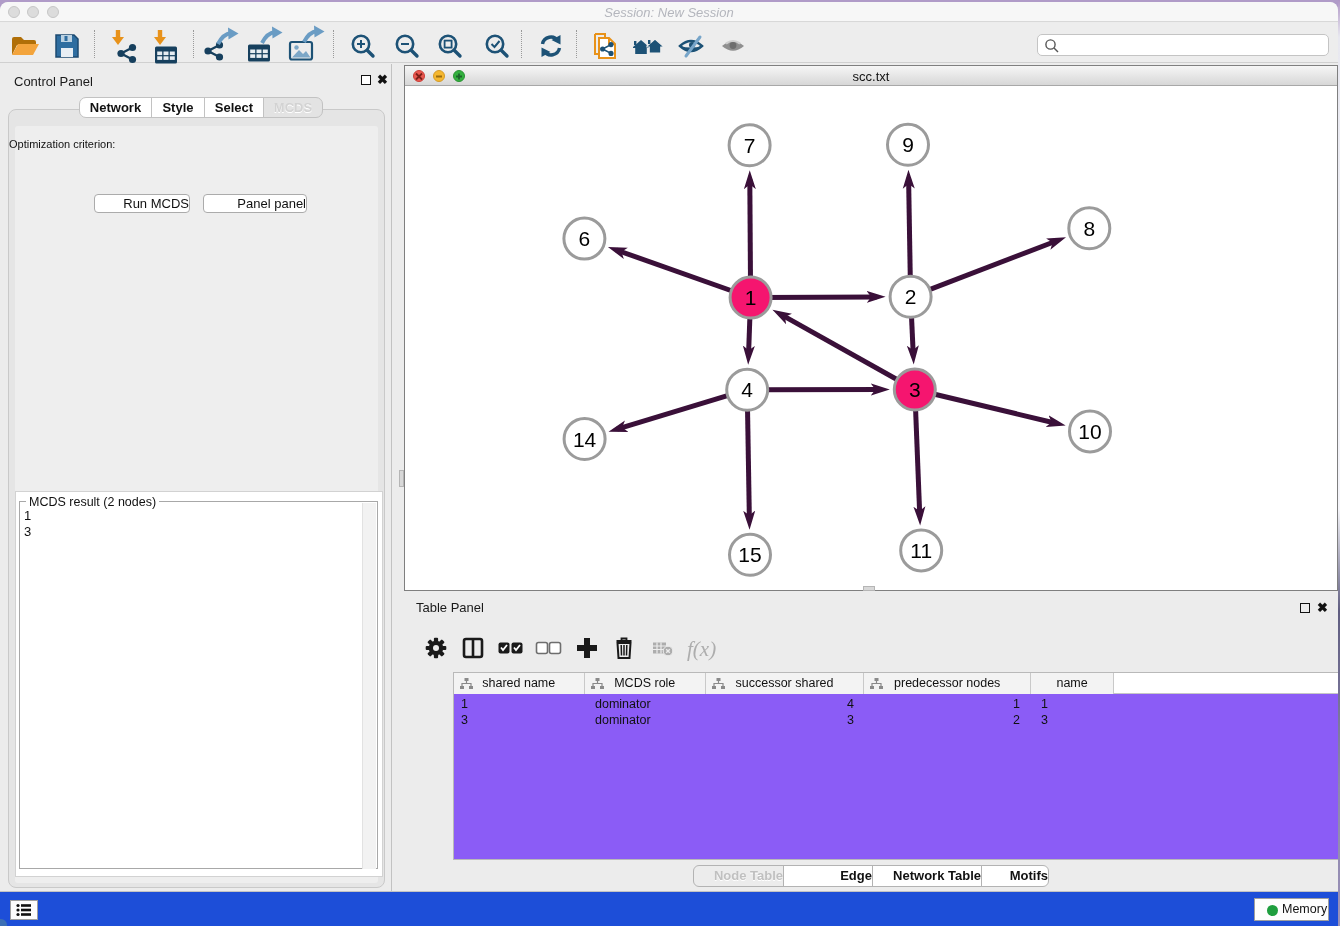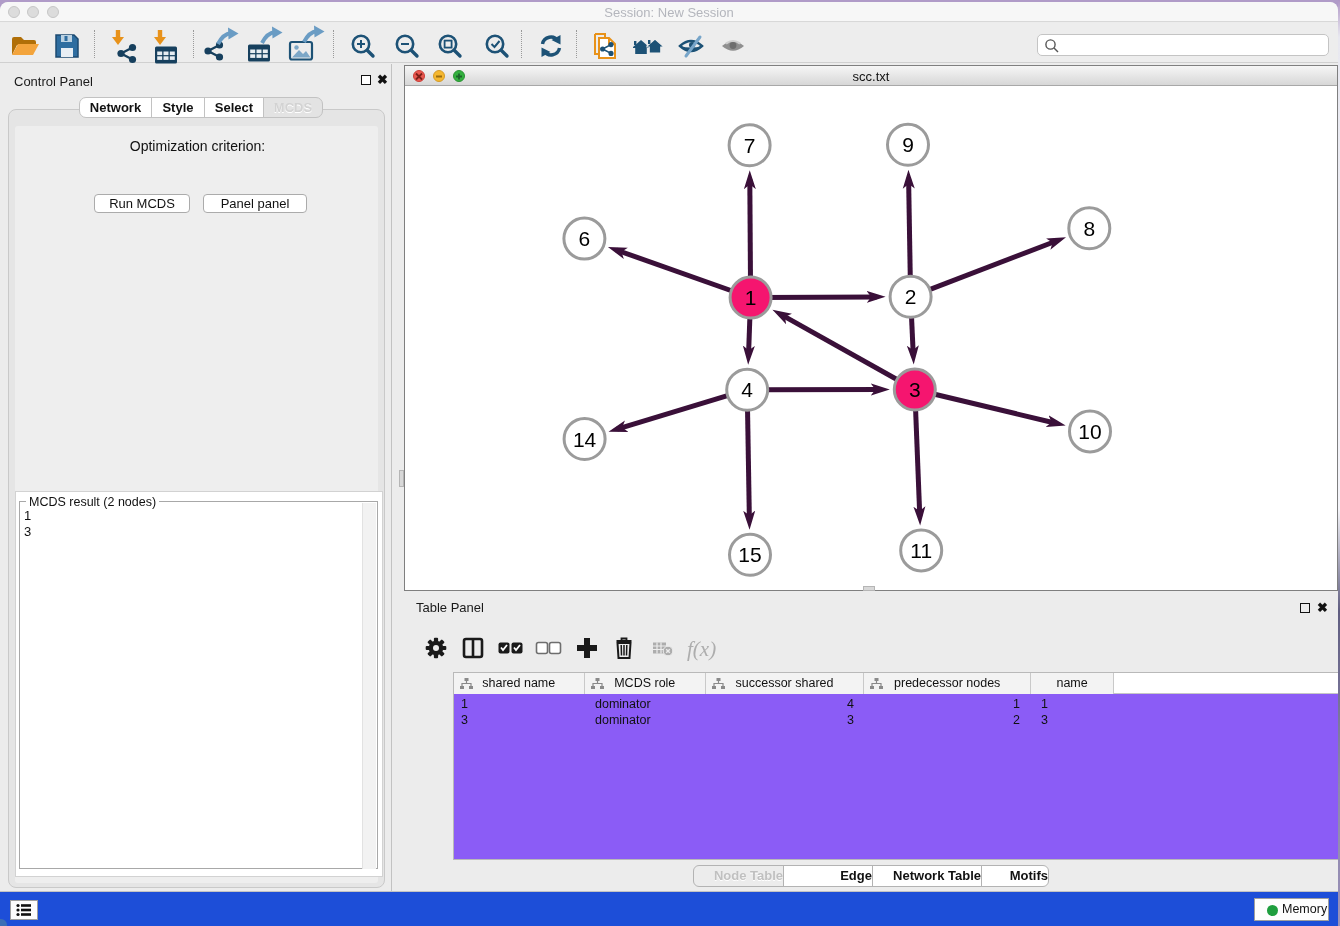--- a/index.html
+++ b/index.html
@@ -1,38 +1,38 @@
 <!DOCTYPE html>
 <html><head>
 <meta charset="utf-8">
 <style>
 * { margin:0; padding:0; box-sizing:border-box; }
 html,body { width:1340px; height:926px; overflow:hidden; }
 body { background:#b09bc8; font-family:"Liberation Sans", sans-serif; position:relative; }
 #win { position:absolute; left:0; top:2px; width:1338px; height:924px; background:#ececec; border-radius:8px 8px 0 0; overflow:hidden; }
 
-#titlebar { position:absolute; left:0; top:0; width:1338px; height:20px; background:#f7f7f7; border-bottom:1px solid #d8d8d8; border-radius:8px 8px 0 0; }
+#titlebar { position:absolute; left:0; top:0; width:1338px; height:20px; background:#f7f7f7; border-bottom:1px solid #d8d8d8; border-radius:8px 8px 0 0;font-style:italic; }
 .tl { position:absolute; top:4px; width:12px; height:12px; border-radius:50%; background:#dcdcdc; border:1px solid #c6c6c6; }
 #titletext { position:absolute; top:3px; left:0; width:1338px; text-align:center; font-size:13px; color:#b4b6bd; }
 
 #toolbar { position:absolute; left:0; top:21px; width:1338px; height:40px; background:#ededed; border-bottom:1px solid #d0d0d0; }
 .sep { position:absolute; top:7px; height:28px; width:0; border-left:1px dotted #9a9a9a; }
 #searchbox { position:absolute; left:1037px; top:11px; width:292px; height:22px; background:#fff; border:1px solid #c4c4c4; border-radius:5px; }
 
 #cpanel { position:absolute; left:0; top:62px; width:392px; height:827px; background:#ececec; border-right:1px solid #c2c2c2; }
 #cptitle { position:absolute; left:14px; top:10px; font-size:13px; color:#1a1a1a; }
 #cpmax { position:absolute; left:361px; top:11px; width:10px; height:10px; border:1.5px solid #111; background:#fff; }
 .bx { font-weight:700; color:#111; font-size:13px; position:absolute; }
 #tabs { position:absolute; left:79px; top:32.5px; height:21px; z-index:5; }
 .tab { position:absolute; top:0; height:21px; background:#fff; border:1px solid #c2c2c2; font-size:13px; font-weight:700; color:#111; text-align:center; line-height:19px; }
 #innerpanel { position:absolute; left:8px; top:45px; width:377px; height:779px; background:#e5e5e5; border:1px solid #c9c9c9; border-radius:8px; }
 #innerlight { position:absolute; left:6px; top:16px; width:363px; height:757px; background:#eeeeee; border-radius:3px; }
-#optlabel { position:absolute; left:0; top:28px; width:377px; text-align:center; font-size:14px; color:#111; }
+#optlabel { position:absolute; left:0; top:28px; width:377px; font-size:11px; color:#111; }
 #dropdown { position:absolute; left:36px; top:49px; width:312px; height:21px; background:#fff; border:1px solid #b3b3b3; border-radius:5px; font-size:13px; color:#111; line-height:19px; padding-left:10px; }
-.btn { position:absolute; height:19px; background:#fff; border:1px solid #ababab; border-radius:4px; font-size:13px; color:#111; text-align:center; line-height:17px; }
+.btn { position:absolute; height:19px; background:#fff; border:1px solid #ababab; border-radius:4px; font-size:13px; color:#111; text-align:right; line-height:17px; }
 #resultbox { position:absolute; left:15px; top:427px; width:368px; height:386px; background:#fff; border:1px solid #d2d2d2; }
 #fieldset { position:absolute; left:3px; top:9px; width:359px; height:368px; border:1px solid #a8a8a8;padding-left:28px; }
 #fslabel { position:absolute; left:6px; top:-7px; background:#fff; padding:0 3px; font-size:12.5px; color:#111; }
 #fsitems { position:absolute; left:4px; top:6px; font-size:13px; color:#111; line-height:16px; }
 #fsscroll { position:absolute; right:1px; top:1px; width:14px; height:366px; background:#f2f2f2; border-left:1px solid #e2e2e2; }
 
 #netwin { position:absolute; left:404px; top:63px; width:934px; height:526px; border:1px solid #7f7f7f; background:#fff; }
 #nettitle { position:absolute; left:0; top:0; width:932px; height:20px; background:linear-gradient(#f6f6f6,#d7d7d7); border-bottom:1px solid #a8a8a8; }
 .tl2 { position:absolute; top:4px; width:12px; height:12px; border-radius:50%; }
 #nettitletext { position:absolute; left:0; top:3px; width:932px; text-align:center; font-size:13px; color:#111; }

